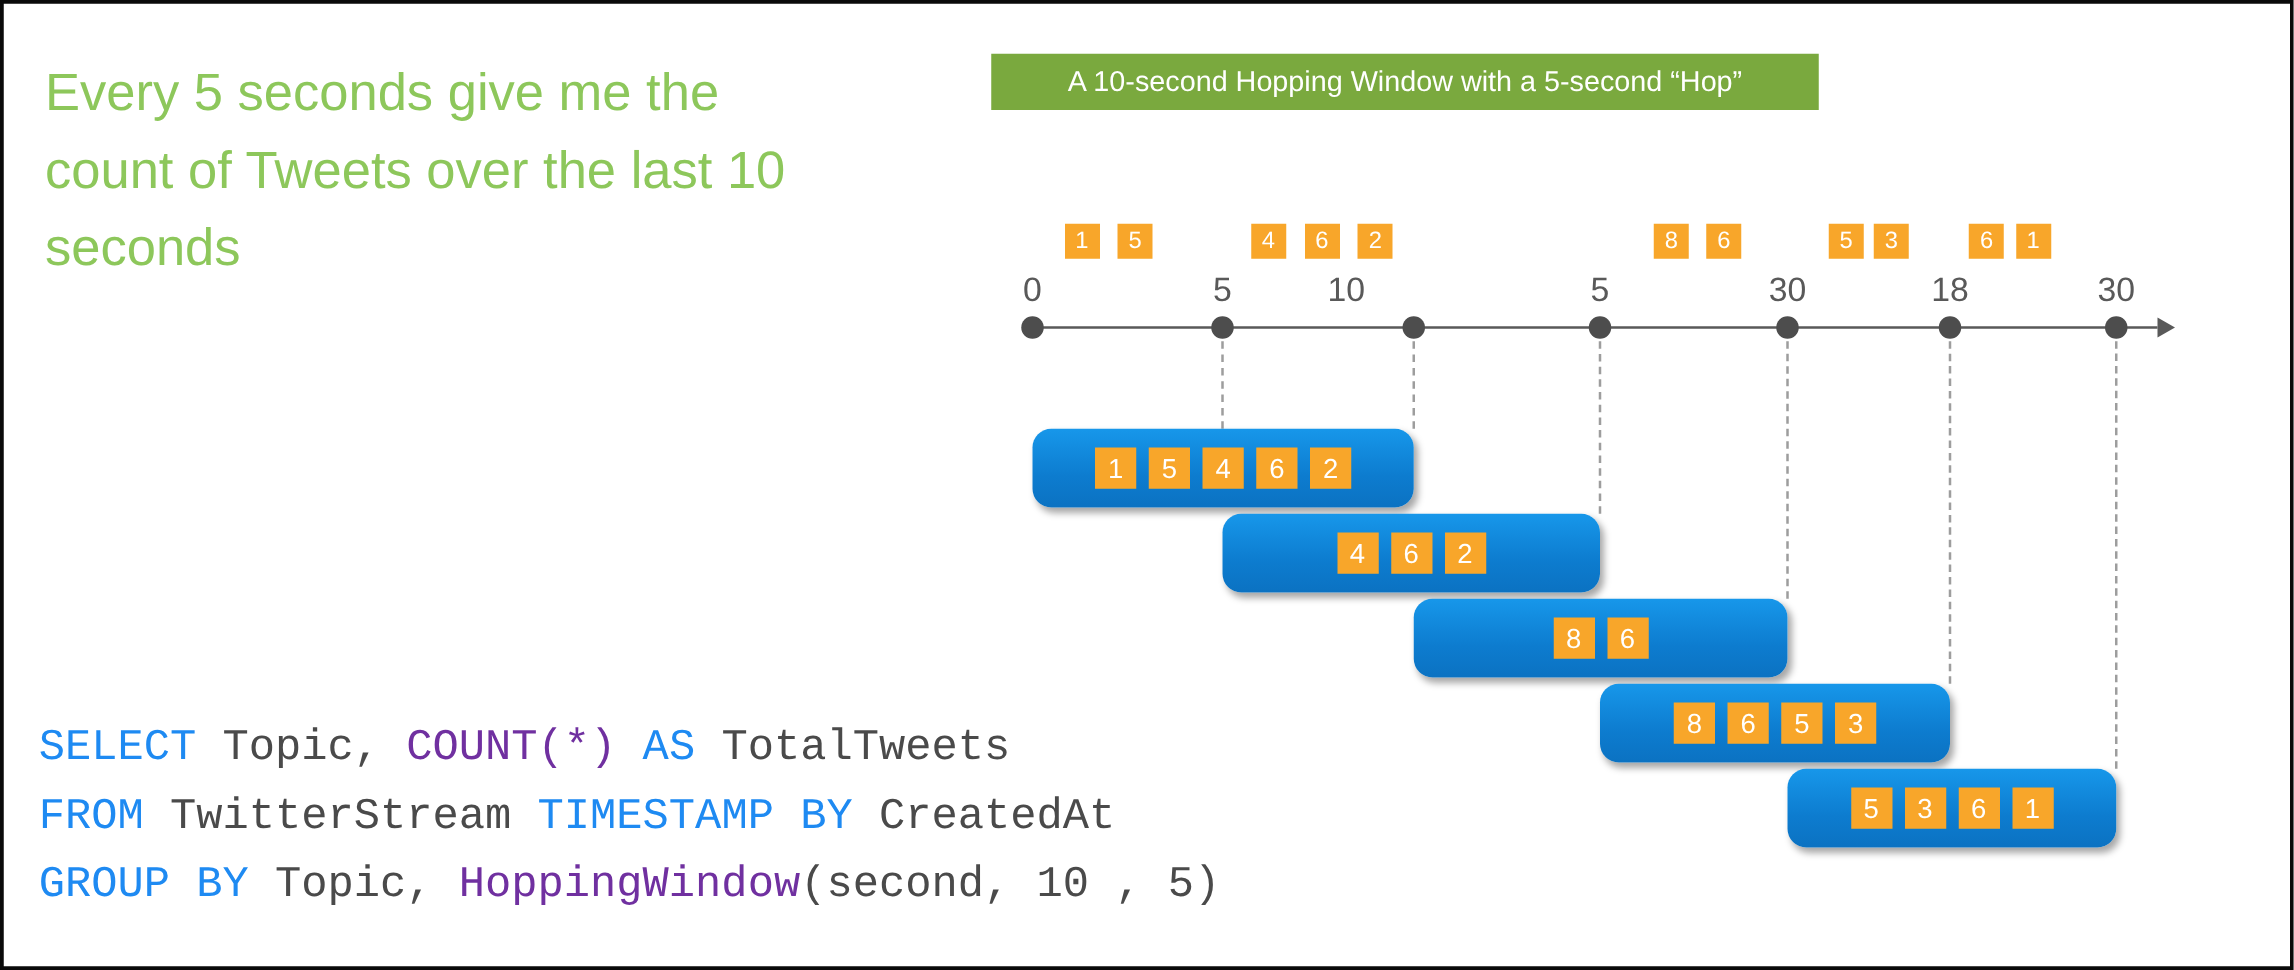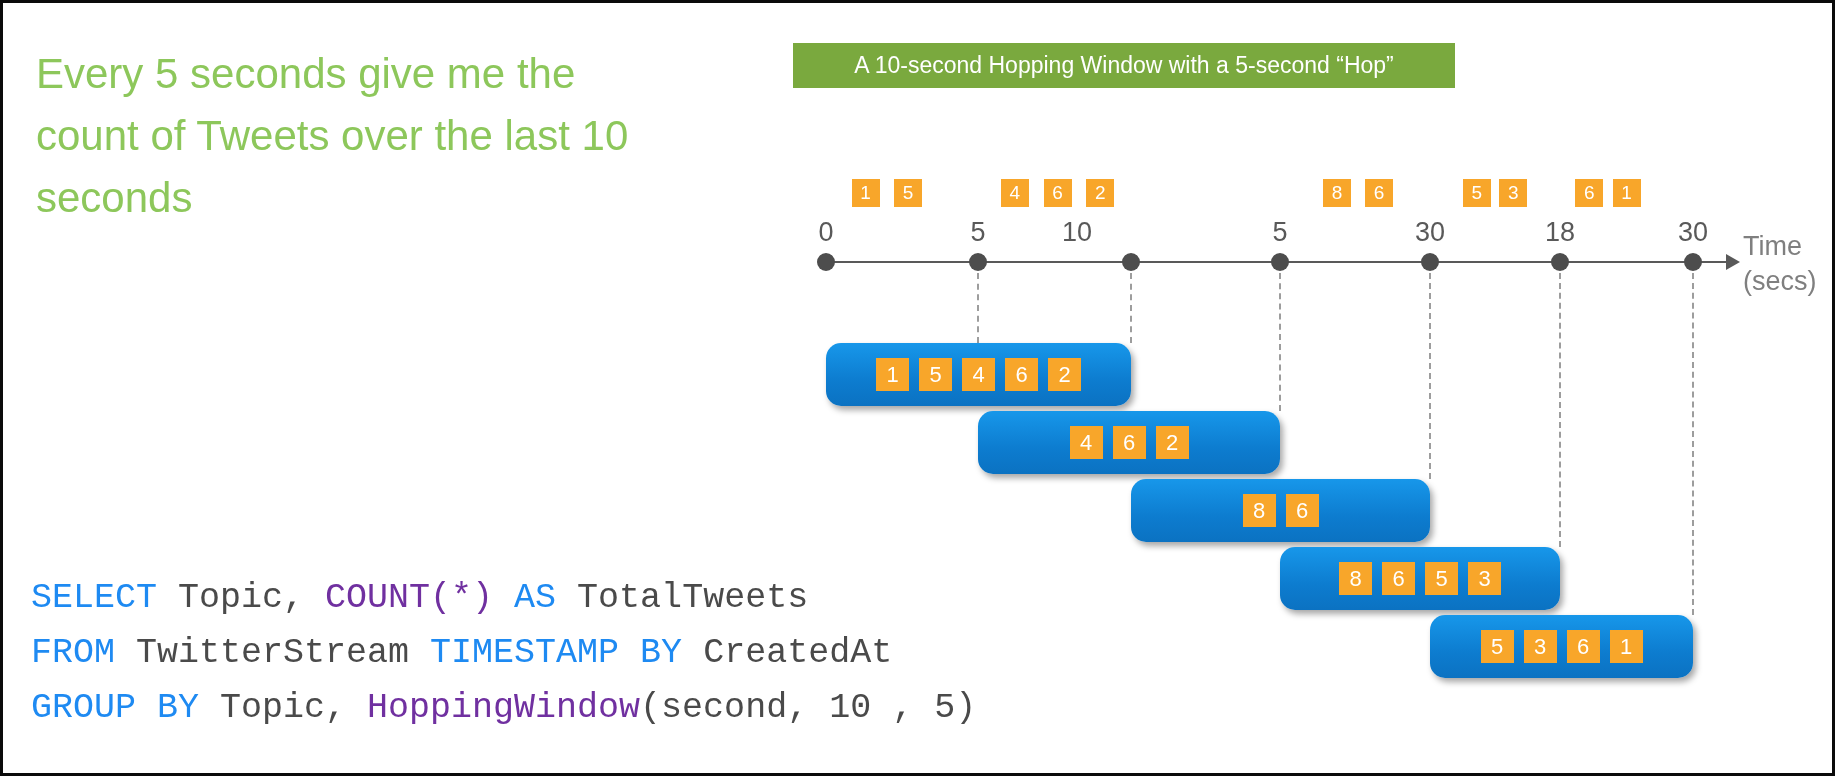--- a/index.html
+++ b/index.html
@@ -123,20 +123,16 @@
         <div class="wevt" style="background: rgb(248, 166, 42);">3</div>
       </div>
       <div class="hop-window" style="left: 1427px; top: 612px; width: 263px;">
         <div class="wevt" style="background: rgb(248, 166, 42);">5</div>
         <div class="wevt" style="background: rgb(248, 166, 42);">3</div>
         <div class="wevt" style="background: rgb(248, 166, 42);">6</div>
         <div class="wevt" style="background: rgb(248, 166, 42);">1</div>
       </div>
     </div>
 
-  <div class="time-label">
-    <div>Time</div>
-    <div>(secs)</div>
-  </div>
 
   <div class="code-block" id="code"><div><span style="color: rgb(30, 138, 242);">SELECT</span><span style="color: rgb(74, 74, 74);"> Topic, </span><span style="color: rgb(112, 48, 160);">COUNT(*)</span><span style="color: rgb(30, 138, 242);"> AS </span><span style="color: rgb(74, 74, 74);">TotalTweets</span></div><div><span style="color: rgb(30, 138, 242);">FROM</span><span style="color: rgb(74, 74, 74);"> TwitterStream </span><span style="color: rgb(30, 138, 242);">TIMESTAMP BY</span><span style="color: rgb(74, 74, 74);"> CreatedAt</span></div><div><span style="color: rgb(30, 138, 242);">GROUP BY</span><span style="color: rgb(74, 74, 74);"> Topic, </span><span style="color: rgb(112, 48, 160);">HoppingWindow</span><span style="color: rgb(74, 74, 74);">(second, 10 , 5)</span></div></div>
 
 </div>
 
 </body></html>

